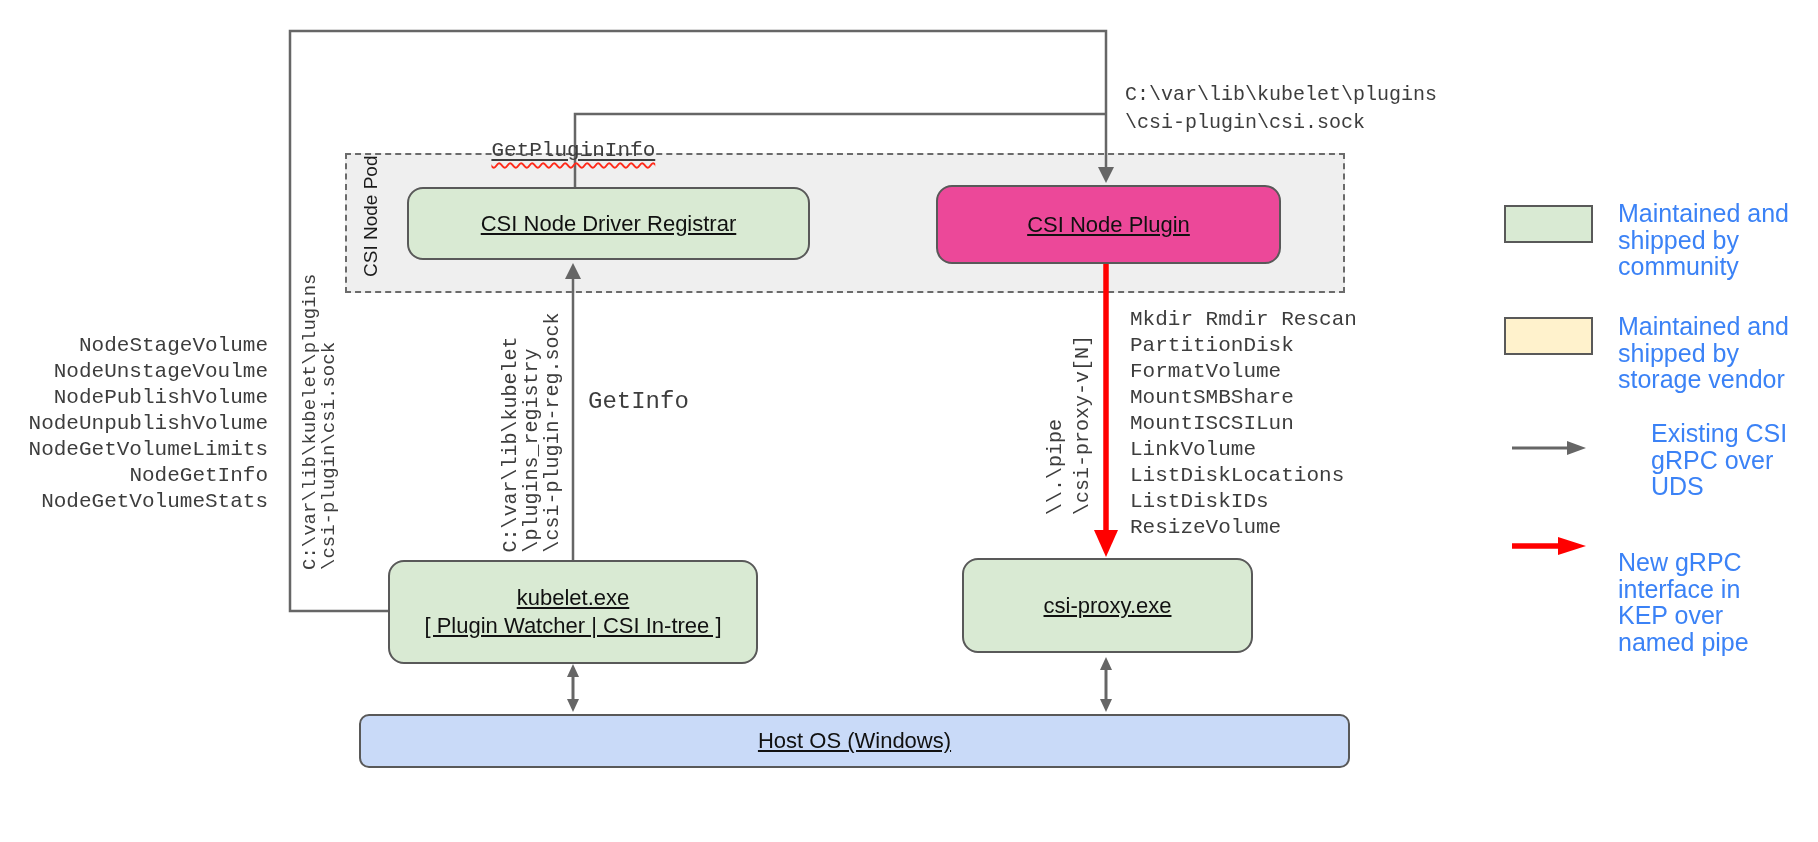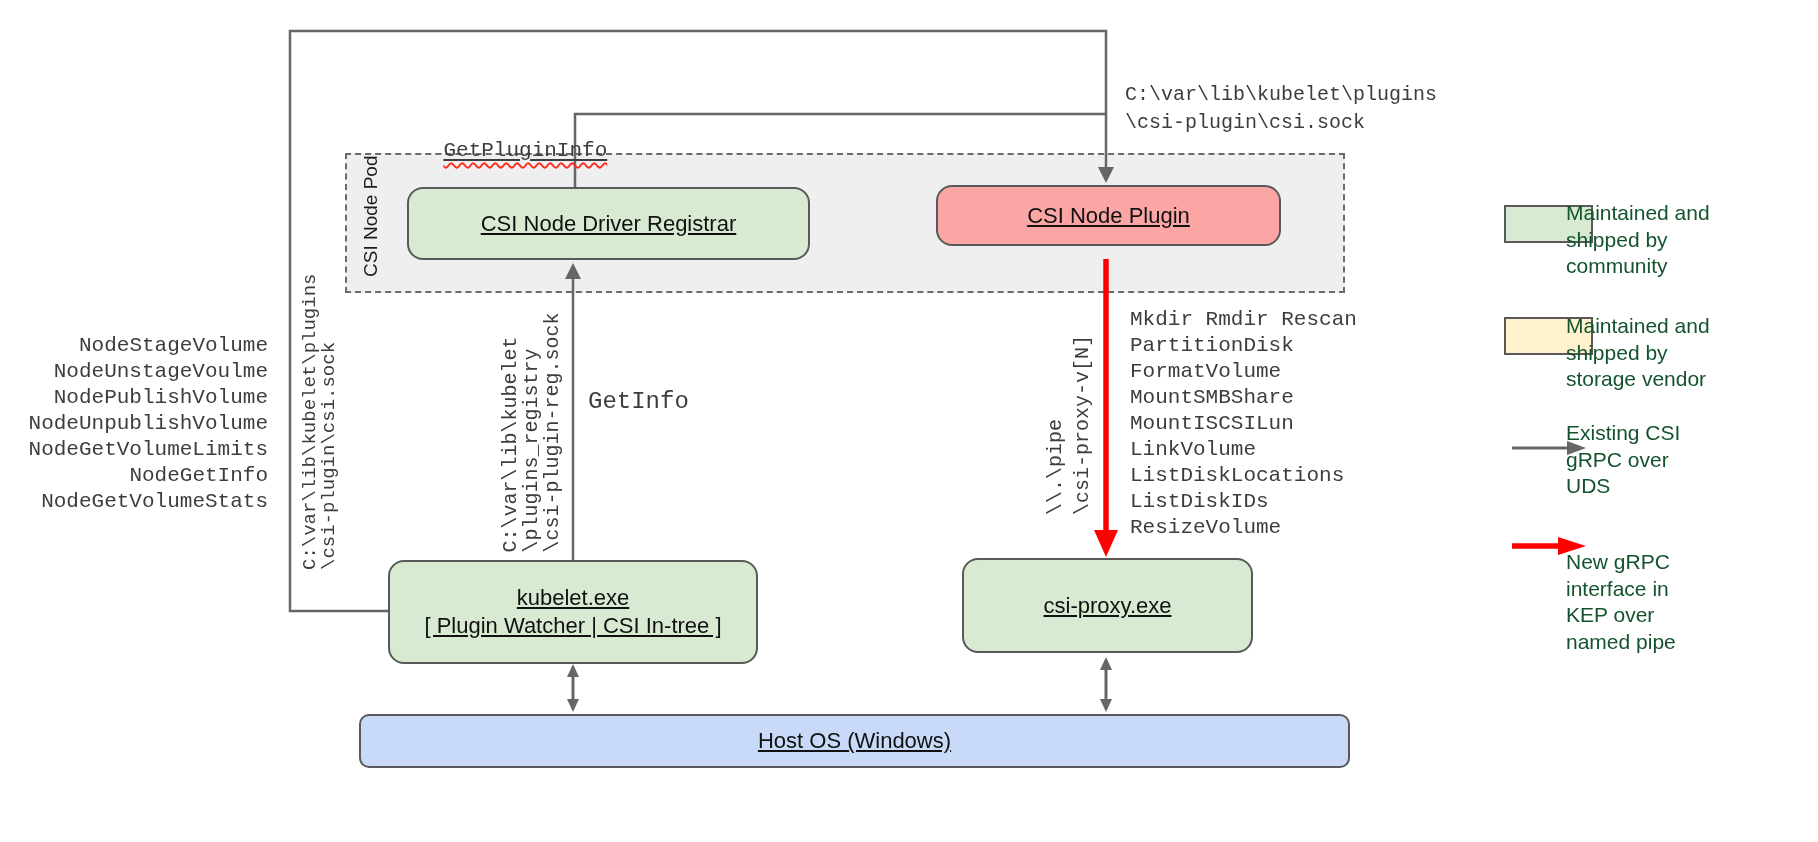--- a/index.html
+++ b/index.html
@@ -14,56 +14,56 @@
     background:#efefef;border:2px dashed #6b6b6b;box-sizing:border-box;z-index:1;
   }
   
   .node{
     position:absolute;display:flex;flex-direction:column;align-items:center;justify-content:center;
     border:2.5px solid #595959;box-sizing:border-box;z-index:3;
     font-size:22px;color:#111;text-align:center;line-height:28px;text-decoration:underline;
   }
   .rounded{border-radius:16px;}
   .registrar{left:407px;top:187px;width:403px;height:73px;background:#d9ead3;}
-  .plugin{left:936px;top:185px;width:345px;height:61px;background:#fca5a5;}
+  .plugin{left:936px;top:185px;width:345px;height:79px;background:#ec4899;}
   .kubelet{left:388px;top:560px;width:370px;height:104px;background:#d9ead3;}
   .csiproxy{left:962px;top:558px;width:291px;height:95px;background:#d9ead3;}
   .hostos{left:359px;top:714px;width:991px;height:54px;background:#c9daf8;border-radius:10px;}
   
   .mono{
     position:absolute;font-family:"Liberation Mono","DejaVu Sans Mono",monospace;
     color:#3d3d3d;z-index:4;white-space:pre;
   }
   .calls-left{right:1550px;top:333px;font-size:21px;line-height:26px;text-align:right;}
   .calls-right{left:1130px;top:307px;font-size:21px;line-height:26px;text-align:left;}
   .reg-calls{left:588px;top:389px;font-size:24px;line-height:26px;}
   .sockpath-tr{left:1125px;top:81px;font-size:20px;line-height:28px;}
   .gpi{left:393px;top:116px;font-size:21px;}
-  .u-solid{text-decoration:underline solid #3d3d3d;text-decoration-thickness:1.5px;text-underline-offset:3px;}
+  .u-solid{text-decoration:underline solid #3d3d3d;text-decoration-thickness:1.5px;text-underline-offset:3px;margin-left:48px;}
   .u-wavy{text-decoration:underline wavy #ff2a1a;text-decoration-thickness:2px;text-underline-offset:6px;}
   
   .vlabel{
     position:absolute;z-index:4;transform:rotate(-90deg);
     font-family:"Liberation Mono","DejaVu Sans Mono",monospace;color:#3d3d3d;
     text-align:left;white-space:pre;
   }
   .v-sock{left:172px;top:403px;width:296px;height:38px;font-size:19px;line-height:19px;}
   .v-reg{left:411px;top:401px;width:240px;height:63px;font-size:20px;line-height:21px;}
   .v-pipe{left:979px;top:398px;width:180px;height:54px;font-size:20px;line-height:27px;}
   .v-pod{
     position:absolute;left:316px;top:211px;width:110px;height:22px;z-index:4;
     transform:rotate(-90deg);font-size:19px;color:#1a1a1a;text-align:center;
     font-family:"Liberation Sans",sans-serif;white-space:nowrap;
   }
   
   .swatch{position:absolute;left:1504px;width:89px;height:38px;border:2.5px solid #595959;box-sizing:border-box;z-index:3;}
   .sw-green{top:205px;background:#d9ead3;}
   .sw-yellow{top:317px;background:#fff2cc;}
-  .legend-text{position:absolute;left:1566px;font-size:21px;line-height:26.5px;color:#14532d;z-index:4;white-space:pre-line;}
-  .lg1{top:200px;} .lg2{top:313px;} .lg3{top:420px;} .lg4{top:528px;margin-top:21px;}
+  .legend-text{position:absolute;left:1618px;font-size:25px;line-height:26.5px;color:#3b82f6;z-index:4;white-space:pre-line;}
+  .lg1{top:200px;} .lg2{top:313px;} .lg3{top:420px;margin-left:33px;} .lg4{top:528px;margin-top:21px;}
   svg{display:block;}
 </style>
 </head>
 <body>
 
 <div class="canvas">
 
   <div class="pod"></div>
   <div class="v-pod">CSI Node Pod</div>
 

